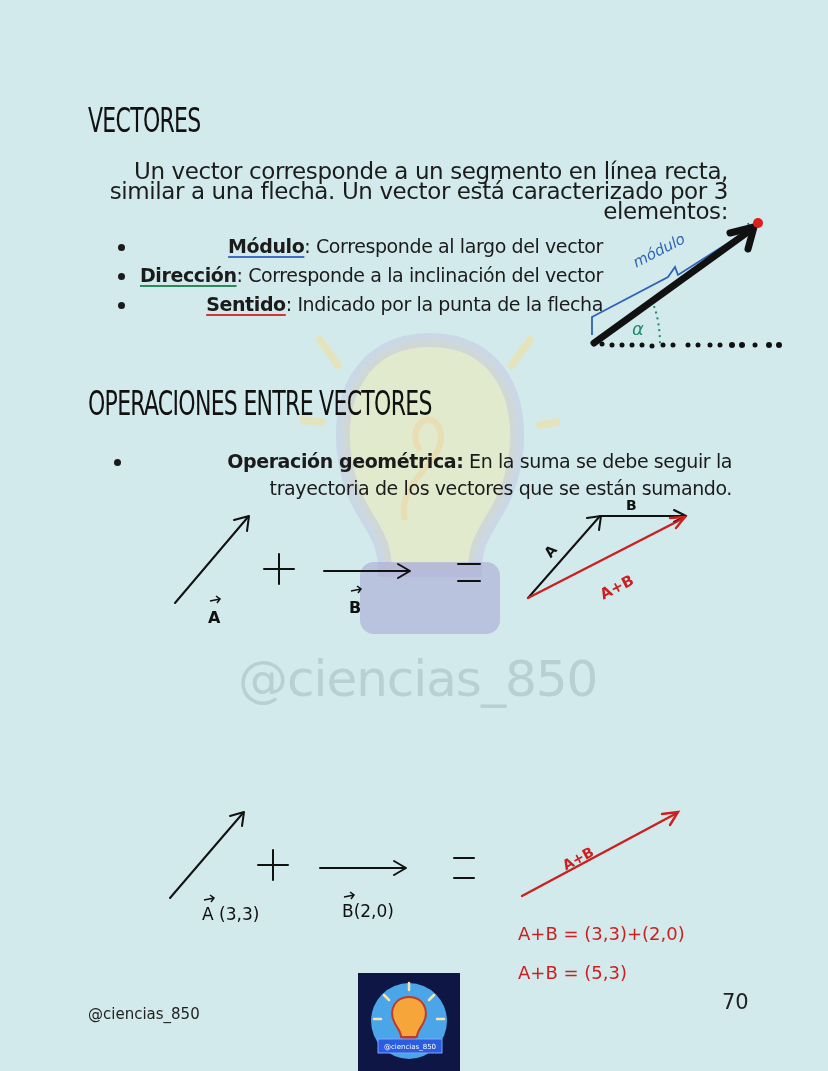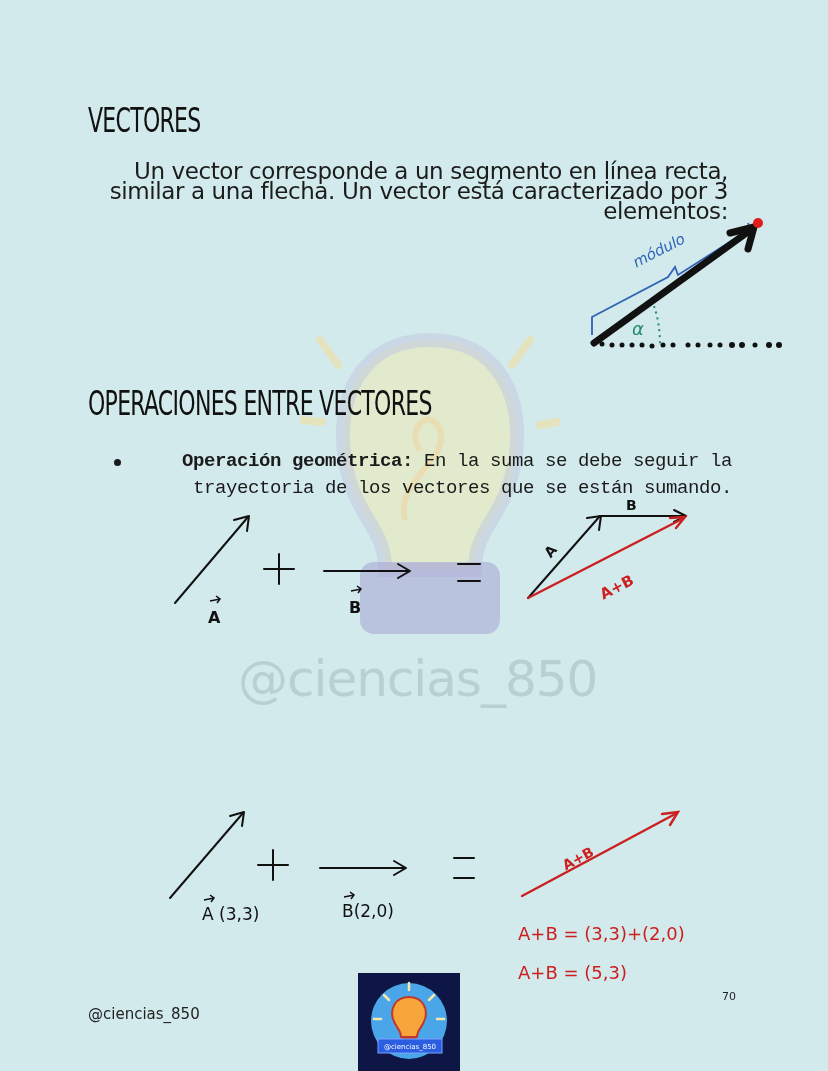--- a/index.html
+++ b/index.html
@@ -64,21 +64,21 @@
       position: relative; padding-left: 24px;
       font-size: 19px; line-height: 27px; letter-spacing: -0.4px;
     }
     .op-block .bullet-line::before {
       content: ""; position: absolute; left: 2px; top: 11px;
       width: 7px; height: 7px; border-radius: 50%; background: #1a1a1a;
     }
     .op-block b { font-weight: bold; }
 
     .footer-handle { position: absolute; left: 88px; top: 1005px; font-size: 15px; color: #222; }
-    .page-number { position: absolute; left: 722px; top: 990px; font-size: 11px; color: #222; }
+    .page-number { position: absolute; left: 722px; top: 990px; font-size: 21px; color: #222; }
 
     .logo {
       position: absolute; left: 358px; top: 973px; width: 102px; height: 98px;
       background: #0d1645;
     }
     svg text { font-family: "DejaVu Sans", sans-serif; }
   </style>
 </head>
 <body>
 
@@ -94,20 +94,31 @@
     <path d="M130 20 C60 20 35 80 45 140 C55 200 85 205 85 250 L175 250 C175 205 205 200 215 140 C225 80 200 20 130 20 Z" fill="#ecebb8" opacity="0.6" stroke="#b9b3d8" stroke-width="14" stroke-opacity="0.55"></path>
     <path d="M105 200 C95 160 150 140 140 110 C130 85 105 110 120 130" fill="none" stroke="#f1cf9a" stroke-width="6" opacity="0.5"></path>
     <rect x="60" y="242" width="140" height="72" rx="14" fill="#a9a8d4" opacity="0.6"></rect>
   </svg>
   <div class="wm-text">@ciencias_850</div>
 
   <h1 class="heading" style="left:88px; top:100px;">VECTORES</h1>
 
   <p class="para" style="left:88px; top:161px; width:640px;">Un vector corresponde a un segmento en línea recta, similar a una flecha. Un vector está caracterizado por 3 elementos:</p>
 
+  <ul class="bullets abs" style="left:114px; top:232px;">
+    <li>
+      <span class="term term-blue">Módulo</span><span>: Corresponde al largo del vector</span>
+    </li>
+    <li>
+      <span class="term term-green">Dirección</span><span>: Corresponde a la inclinación del vector</span>
+    </li>
+    <li>
+      <span class="term term-red">Sentido</span><span>: Indicado por la punta de la flecha</span>
+    </li>
+  </ul>
 
   <svg class="abs" style="left:580px; top:205px;" width="215" height="150" viewBox="0 0 215 150">
 
     <g fill="#111">
       <circle cx="22" cy="139" r="2.5"></circle>
         <circle cx="32" cy="140" r="2.5"></circle>
         <circle cx="42" cy="140" r="2.5"></circle>
       <circle cx="52" cy="140" r="2.5"></circle>
         <circle cx="62" cy="140" r="2.5"></circle>
         <circle cx="72" cy="141" r="2.5"></circle>
@@ -130,21 +141,21 @@
     <path d="M12 130 L12 112 L88 72 L95 62 L98 70 L170 24 L168 18" fill="none" stroke="#2e63b8" stroke-width="1.8"></path>
     <text x="52" y="55" font-size="15" fill="#2e63b8" font-style="italic" transform="rotate(-27 70 50)">módulo</text>
 
     <line x1="14" y1="138" x2="172" y2="24" stroke="#111" stroke-width="7" stroke-linecap="round"></line>
     <path d="M150 28 L174 22 L168 44" fill="none" stroke="#111" stroke-width="7" stroke-linecap="round" stroke-linejoin="round"></path>
     <circle cx="178" cy="18" r="5" fill="#e01e1e"></circle>
   </svg>
 
   <h1 class="heading" style="left:88px; top:383px;">OPERACIONES ENTRE VECTORES</h1>
 
-  <div class="op-block" style="left:112px; top:448px; width:620px;font-family:Liberation Mono, monospace;">
+  <div class="op-block" style="left:112px; top:448px; width:620px;">
     <p class="bullet-line"><b>Operación geométrica:</b><span> En la suma se debe seguir la trayectoria de los vectores que se están sumando.</span></p>
   </div>
 
   <svg class="abs" style="left:160px; top:480px;" width="540" height="150" viewBox="0 0 540 150">
     <g stroke="#111" stroke-width="2" fill="none" stroke-linecap="round" stroke-linejoin="round">
 
       <line x1="15" y1="123" x2="88" y2="37"></line>
       <path d="M74 40 L89 36 L87 51"></path>
 
       <line x1="104" y1="89" x2="134" y2="89"></line>

